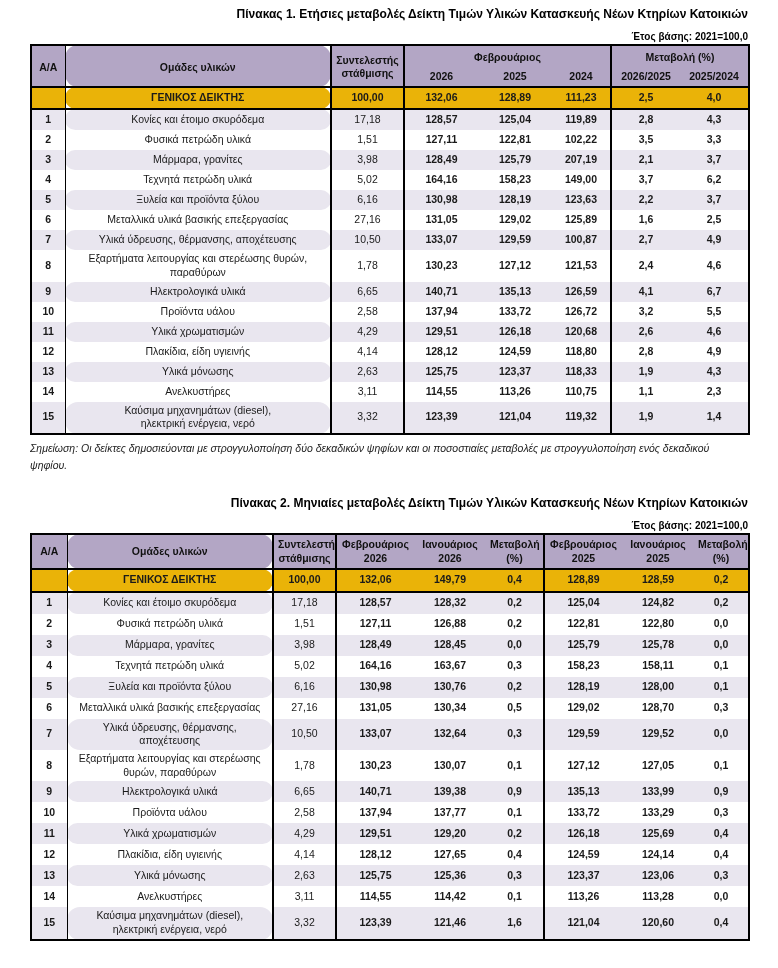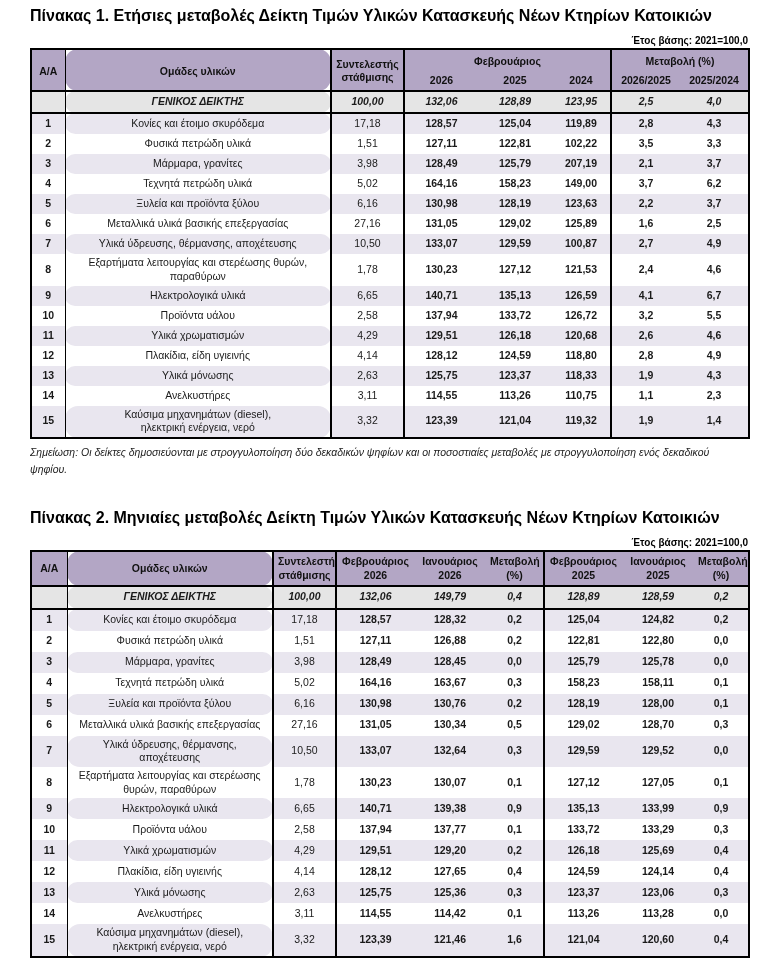--- a/index.html
+++ b/index.html
@@ -5,21 +5,21 @@
   html,body { margin:0; padding:0; background:#ffffff; }
   body {
     width:778px; height:968px;
     font-family:"Liberation Sans", sans-serif;
     color:#1a1a1a;
     overflow:hidden;
   }
   .page { padding:7px 30px 0 30px; }
 
   .tbl-title {
-    font-size:16px; font-weight:bold; text-align:left;
+    font-size:12px; font-weight:bold; text-align:right;
     margin:0 0 10px 0; color:#000;
   }
   .base-year {
     font-size:10px; font-weight:bold; text-align:right;
     margin:0 0 2px 0; color:#000;
   }
 
   table.idx-table {
     border-collapse:collapse; table-layout:fixed;
     width:718px; border:2px solid #000000;
@@ -38,34 +38,34 @@
 
   
   .bl1 { border-left:1px solid #000;border-radius:13px; }
   .bl2 { border-left:2px solid #000; }
 
   
   .idx-table tbody td { height:16px; line-height:1.3; }
   .t2 tbody td { height:17px; }
   tr.general td {
     border-top:2px solid #000; border-bottom:2px solid #000;
-    font-weight:bold; background:#e5e5e5;font-style:italic;
+    font-weight:bold; background:#eab308;
   }
   tr.stripe td { background:#e9e6ef; }
 
   .c-num   { font-weight:bold; }
   .c-name  { text-align:left; white-space:pre-line; padding-left:5px; }
   .c-weight{ text-align:right; padding-right:7px; font-weight:normal; }
   .c-val, .c-chg { font-weight:bold; }
 
   .note {
     font-size:10.5px; font-style:italic; color:#222;
     margin:5px 0 0 0; line-height:1.6; width:718px;
   }
-  .section-2 { margin-top:32px; }
+  .section-2 { margin-top:23px; }
 </style>
 </head>
 <body>
 
 <div class="page">
 
   <section>
     <h1 class="tbl-title">Πίνακας 1. Ετήσιες μεταβολές Δείκτη Τιμών Υλικών Κατασκευής Νέων Κτηρίων Κατοικιών</h1>
     <div class="base-year">Έτος βάσης: 2021=100,0</div>
 
@@ -96,21 +96,21 @@
           <th>2025/2024</th>
         </tr>
       </thead>
       <tbody id="t1-body">
           <tr class="general">
             <td class="c-num"></td>
             <td class="c-name bl1">ΓΕΝΙΚΟΣ ΔΕΙΚΤΗΣ</td>
             <td class="c-weight bl2">100,00</td>
             <td class="c-val bl2">132,06</td>
             <td class="c-val">128,89</td>
-            <td class="c-val">123,95</td>
+            <td class="c-val">111,23</td>
             <td class="c-chg bl2">2,5</td>
             <td class="c-chg">4,0</td>
           </tr>
           <tr class="stripe">
             <td class="c-num">1</td>
             <td class="c-name bl1">Κονίες και έτοιμο σκυρόδεμα</td>
             <td class="c-weight bl2">17,18</td>
             <td class="c-val bl2">128,57</td>
             <td class="c-val">125,04</td>
             <td class="c-val">119,89</td>

